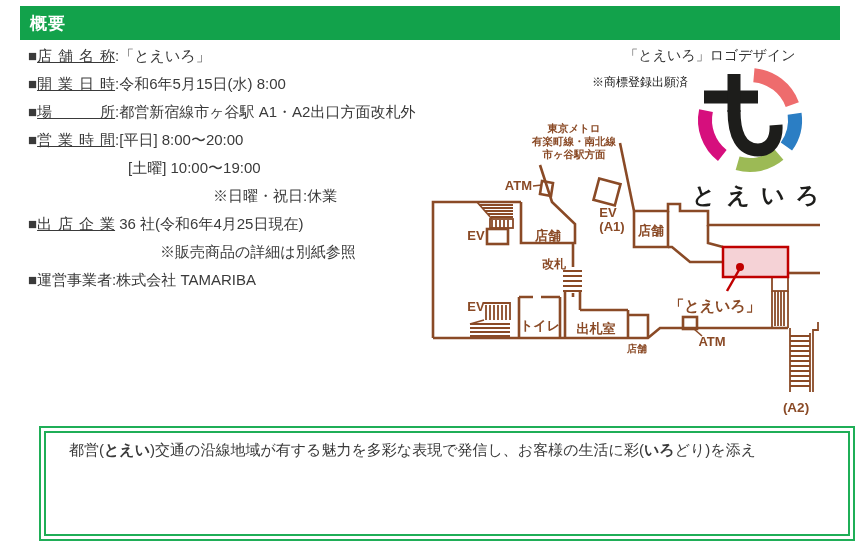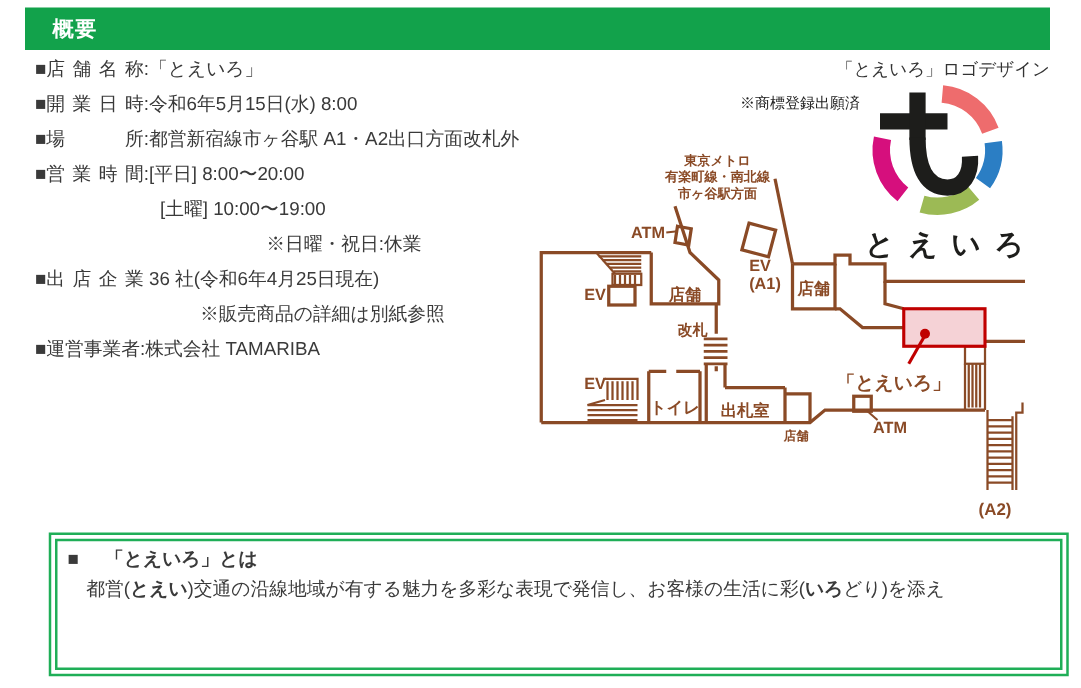--- a/index.html
+++ b/index.html
@@ -1,32 +1,32 @@
 <!DOCTYPE html>
 <html><head>
 <meta charset="utf-8">
 <style>
   html,body{margin:0;padding:0;background:#fff;}
   .page{position:relative;width:865px;height:550px;background:#fff;overflow:hidden;
         font-family:"Liberation Sans",sans-serif;color:#3a3a3a;}
   
   .hbar{position:absolute;left:20px;top:6px;width:820px;height:34px;background:#12a24b;
         display:flex;align-items:center;}
-  .hbar .ttl{color:#fff;font-size:17px;font-weight:bold;padding-left:22px;letter-spacing:1px;}
+  .hbar .ttl{color:#fff;font-size:17px;font-weight:bold;padding-left:10px;letter-spacing:1px;}
   
   .info{position:absolute;left:28px;top:42px;width:420px;font-size:15px;}
   .info .row{height:28px;line-height:28px;white-space:nowrap;}
   .info .bl{display:inline-block;}
-  .info .lbl{display:inline-block;width:78px;text-align:justify;text-align-last:justify;}
+  .info .lbl{display:inline-block;width:78px;text-align:justify;text-align-last:justify;text-decoration:underline;}
   .ind1{padding-left:100px;}
   .ind2{padding-left:185px;}
   .ind3{padding-left:132px;}
   
-  .logo-caption{position:absolute;left:640px;top:47px;width:200px;font-size:14px;color:#333;
-        text-align:right;white-space:nowrap;}
+  .logo-caption{position:absolute;left:610px;top:47px;width:200px;font-size:14px;color:#333;
+        text-align:center;white-space:nowrap;}
   .tm-note{position:absolute;left:592px;top:74px;font-size:12px;color:#222;white-space:nowrap;}
   .logo-svg{position:absolute;left:691px;top:61px;}
   .wordmark{position:absolute;left:692px;top:180px;width:132px;font-size:23px;font-weight:bold;
         color:#1d1d1b;letter-spacing:11px;white-space:nowrap;}
   
   .map-svg{position:absolute;left:430px;top:96px;}
   .map-svg text{font-family:"Liberation Sans",sans-serif;font-weight:bold;fill:#8a4a26;}
   
   .about{position:absolute;left:44px;top:431px;width:786px;height:96px;
          border:2px solid #1fae57;outline:2px solid #1fae57;outline-offset:3px;
@@ -148,19 +148,16 @@
     <text x="476" y="311" font-size="13" text-anchor="middle">EV</text>
     <text x="540" y="330" font-size="13" text-anchor="middle">トイレ</text>
     <text x="596" y="333" font-size="13" text-anchor="middle">出札室</text>
     <text x="637" y="352" font-size="10" text-anchor="middle">店舗</text>
     <text x="712" y="346" font-size="13" text-anchor="middle">ATM</text>
     <text x="715" y="311" font-size="15" text-anchor="middle" fill="#c00000">「とえいろ」</text>
     <text x="796" y="412" font-size="13.5" text-anchor="middle">(A2)</text>
   </svg>
 
   <div class="about">
-    <div class="t-row">
-      <span class="sq">■</span><span>「とえいろ」とは</span>
-    </div>
     <div class="pline"><span>　都営(</span><span class="b">とえい</span><span>)交通の沿線地域が有する魅力を多彩な表現で発信し、お客様の生活に彩(</span><span class="b">いろ</span><span>どり)を添え</span></div>
   </div>
 
 </div>
 
 </body></html>

